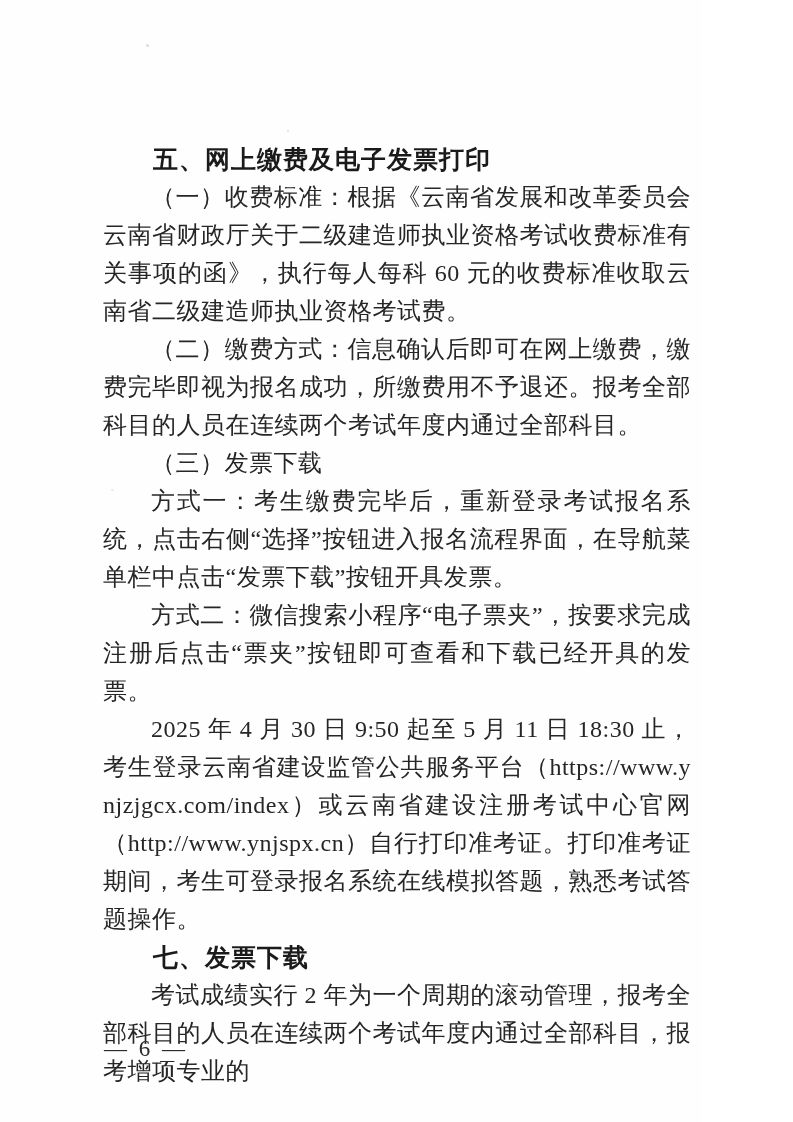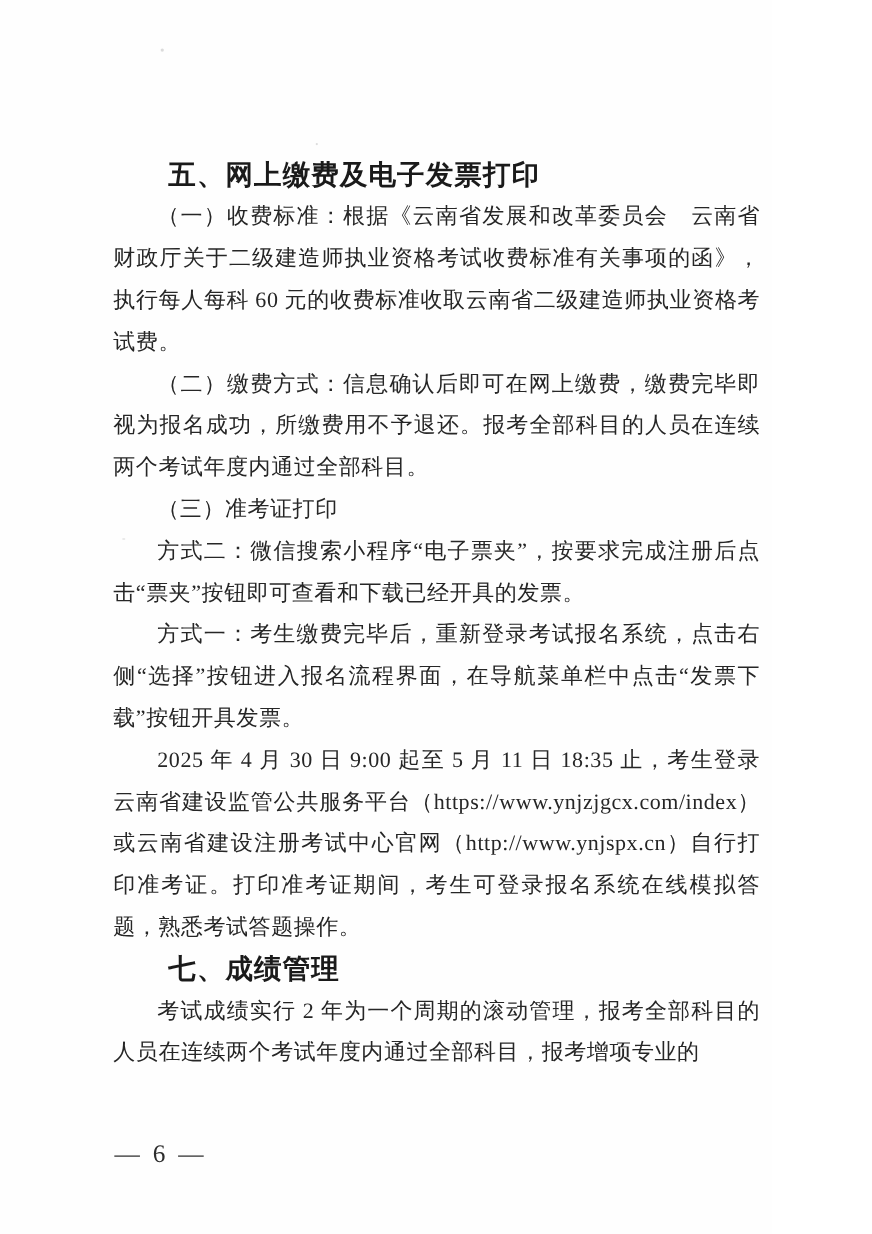--- a/index.html
+++ b/index.html
@@ -17,21 +17,21 @@
   }
   .content {
     position: absolute;
     left: 103px;
     top: 140px;
     width: 588px;
   }
   .content p.para {
     margin: 0;
     text-indent: 2em;
-    font-size: 20px;
+    font-size: 24px;
     line-height: 38px;
     text-align: justify;
     color: #262626;
     font-family: "Liberation Serif", serif;
     letter-spacing: 0.5px;
     word-break: break-all;
   }
   .content h2.heading {
     margin: 0;
     text-indent: 2em;
@@ -70,22 +70,22 @@
 <div class="page">
   <div class="speck s1"></div>
   <div class="speck s2"></div>
   <div class="speck s3"></div>
   <div class="speck s4"></div>
 
   <div class="content" id="doc-body">
       <h2 class="heading">五、网上缴费及电子发票打印</h2>
       <p class="para">（一）收费标准：根据《云南省发展和改革委员会　云南省财政厅关于二级建造师执业资格考试收费标准有关事项的函》，执行每人每科 60 元的收费标准收取云南省二级建造师执业资格考试费。</p>
       <p class="para">（二）缴费方式：信息确认后即可在网上缴费，缴费完毕即视为报名成功，所缴费用不予退还。报考全部科目的人员在连续两个考试年度内通过全部科目。</p>
-      <p class="para">（三）准考证打印</p>
+      <p class="para">（三）发票下载</p>
+      <p class="para">方式一：考生缴费完毕后，重新登录考试报名系统，点击右侧“选择”按钮进入报名流程界面，在导航菜单栏中点击“发票下载”按钮开具发票。</p>
       <p class="para">方式二：微信搜索小程序“电子票夹”，按要求完成注册后点击“票夹”按钮即可查看和下载已经开具的发票。</p>
-      <p class="para">方式一：考生缴费完毕后，重新登录考试报名系统，点击右侧“选择”按钮进入报名流程界面，在导航菜单栏中点击“发票下载”按钮开具发票。</p>
-      <p class="para">2025 年 4 月 30 日 9:00 起至 5 月 11 日 18:35 止，考生登录云南省建设监管公共服务平台（https://www.ynjzjgcx.com/index）或云南省建设注册考试中心官网（http://www.ynjspx.cn）自行打印准考证。打印准考证期间，考生可登录报名系统在线模拟答题，熟悉考试答题操作。</p>
-      <h2 class="heading">七、成绩管理</h2>
+      <p class="para">2025 年 4 月 30 日 9:50 起至 5 月 11 日 18:30 止，考生登录云南省建设监管公共服务平台（https://www.ynjzjgcx.com/index）或云南省建设注册考试中心官网（http://www.ynjspx.cn）自行打印准考证。打印准考证期间，考生可登录报名系统在线模拟答题，熟悉考试答题操作。</p>
+      <h2 class="heading">七、发票下载</h2>
       <p class="para">考试成绩实行 2 年为一个周期的滚动管理，报考全部科目的人员在连续两个考试年度内通过全部科目，报考增项专业的</p>
     </div>
 
   <div class="footer">— 6 —</div>
 </div>
 
 </body></html>

